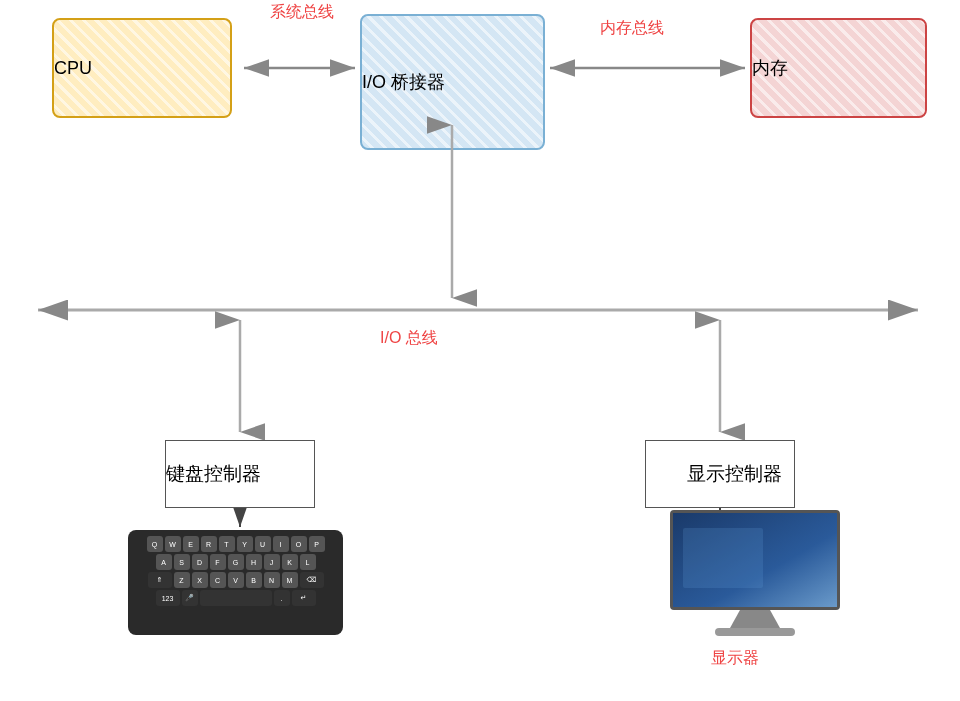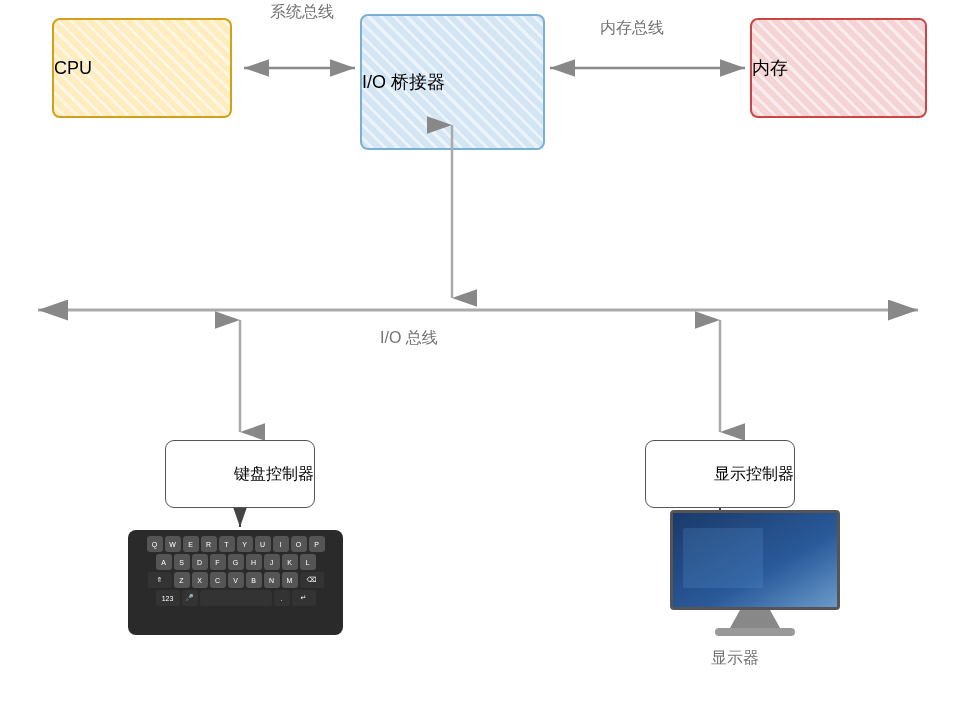--- a/index.html
+++ b/index.html
@@ -77,36 +77,36 @@
       background: rgba(230, 160, 160, 0.45);
     }
 
     
     .plain-box {
       position: absolute;
       border: 1.5px solid #555;
       background: #fff;
       display: flex;
       align-items: center;
-      justify-content: flex-end;
+      justify-content: flex-start;
+      font-size: 19px;
+      border-radius: 0;
+    }
+
+    
+    svg.arrows {
+      position: absolute;
+      overflow: visible;
+    }
+
+    
+    .text-label {
+      position: absolute;
       font-size: 16px;
-      border-radius: 9px;
-    }
-
-    
-    svg.arrows {
-      position: absolute;
-      overflow: visible;
-    }
-
-    
-    .text-label {
-      position: absolute;
-      font-size: 16px;
-      color: #737373;
+      color: #ef4444;
       text-align: center;
     }
 
     
     .keyboard-draw {
       background: #2a2a2a;
       border-radius: 8px;
       position: absolute;
       left: 128px;
       top: 530px;
@@ -239,21 +239,21 @@
   </svg>
 
   <div class="text-label" style="left:270px;top:2px;">系统总线</div>
   <div class="text-label" style="left:600px;top:18px;text-align:center;">内存总线</div>
   <div class="text-label" style="left:380px;top:328px;">I/O 总线</div>
 
   <div class="plain-box" style="left:165px;top:440px;width:150px;height:68px;">
     <span>键盘控制器</span>
   </div>
 
-  <div class="plain-box" style="left:645px;top:440px;width:150px;height:68px;">
+  <div class="plain-box" style="left:645px;top:440px;width:150px;height:68px;padding-left:41px;">
     <span>显示控制器</span>
   </div>
 
   <div class="keyboard-draw">
     <div class="kb-row">
       <div class="kb-key">Q</div>
         <div class="kb-key">W</div>
         <div class="kb-key">E</div>
       <div class="kb-key">R</div>
         <div class="kb-key">T</div>

